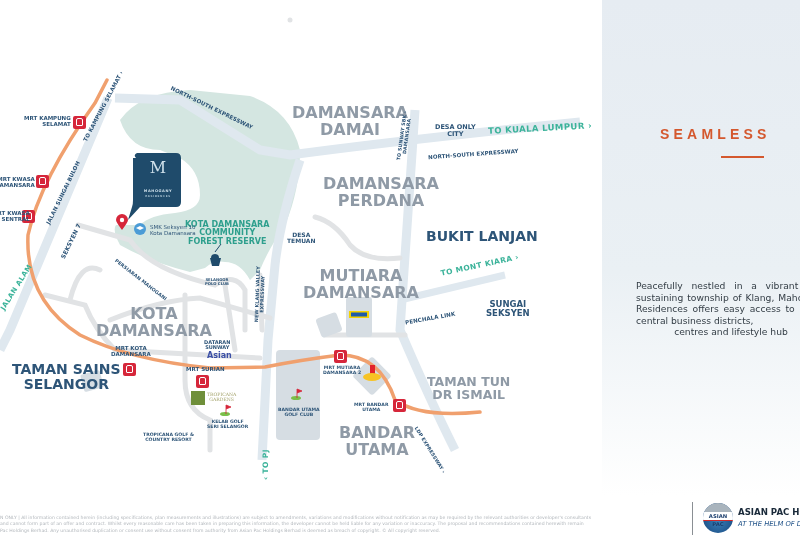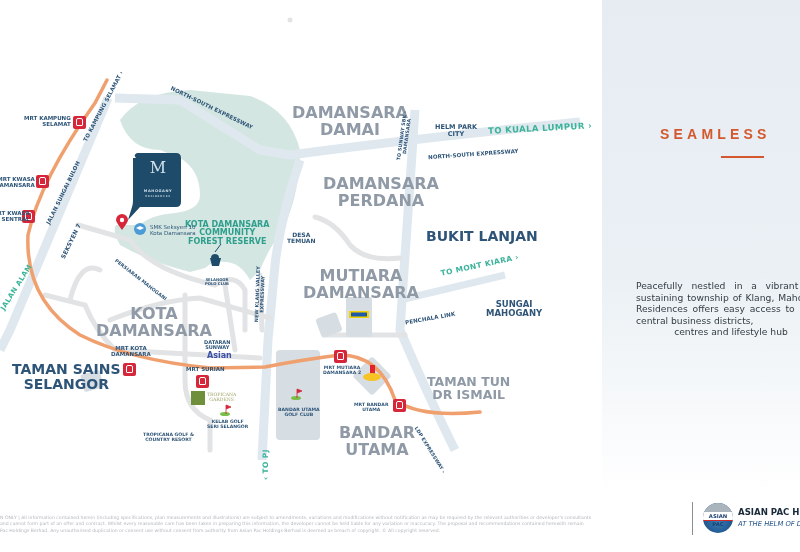--- a/index.html
+++ b/index.html
@@ -138,22 +138,22 @@
   <div class="lbl area" style="left:96px;top:306px;white-space:pre;">KOTA
 DAMANSARA</div>
   <div class="lbl area" style="left:339px;top:425px;white-space:pre;">BANDAR
 UTAMA</div>
   <div class="lbl area" style="left:427px;top:375px;font-size:12.5px;white-space:pre;">TAMAN TUN
 DR ISMAIL</div>
   <div class="lbl area-dark" style="left:12px;top:362px;font-size:14px;white-space:pre;">TAMAN SAINS
 SELANGOR</div>
   <div class="lbl area-dark" style="left:426px;top:229px;font-size:14px;">BUKIT LANJAN</div>
   <div class="lbl area-dark" style="left:486px;top:300px;font-size:8.5px;white-space:pre;">SUNGAI
-MAHOGANY</div>
-  <div class="lbl area-dark" style="left:435px;top:124px;font-size:6.5px;white-space:pre;">HELM PARK
+SEKSYEN</div>
+  <div class="lbl area-dark" style="left:435px;top:124px;font-size:6.5px;white-space:pre;">DESA ONLY
 CITY</div>
   <div class="lbl area-dark" style="left:287px;top:232px;font-size:6px;white-space:pre;">DESA
 TEMUAN</div>
   <div class="lbl forest-lbl" style="left:185px;top:221px;white-space:pre;">KOTA DAMANSARA
 COMMUNITY
 FOREST RESERVE</div>
 
   <div class="lbl road" style="left:172px;top:86px;transform:rotate(26deg);transform-origin:left top;">NORTH-SOUTH EXPRESSWAY</div>
   <div class="lbl road" style="left:428px;top:152px;transform:rotate(-4deg);">NORTH-SOUTH EXPRESSWAY</div>
   <div class="lbl road" style="left:83px;top:140px;transform:rotate(-62deg);transform-origin:left top;">TO KAMPUNG SELAMAT ›</div>

